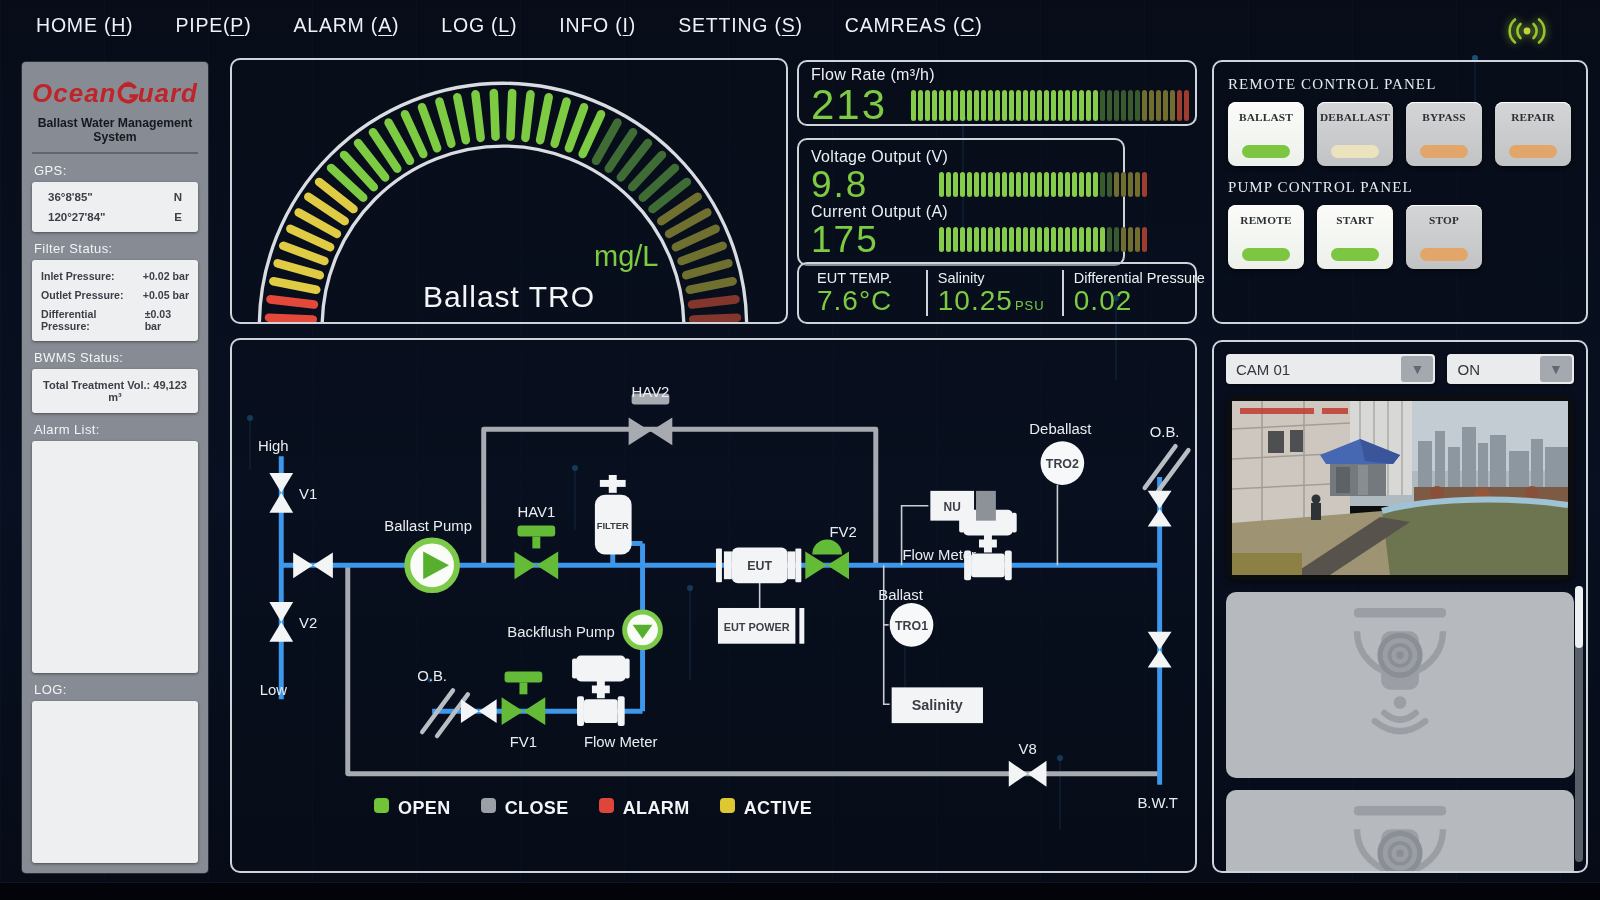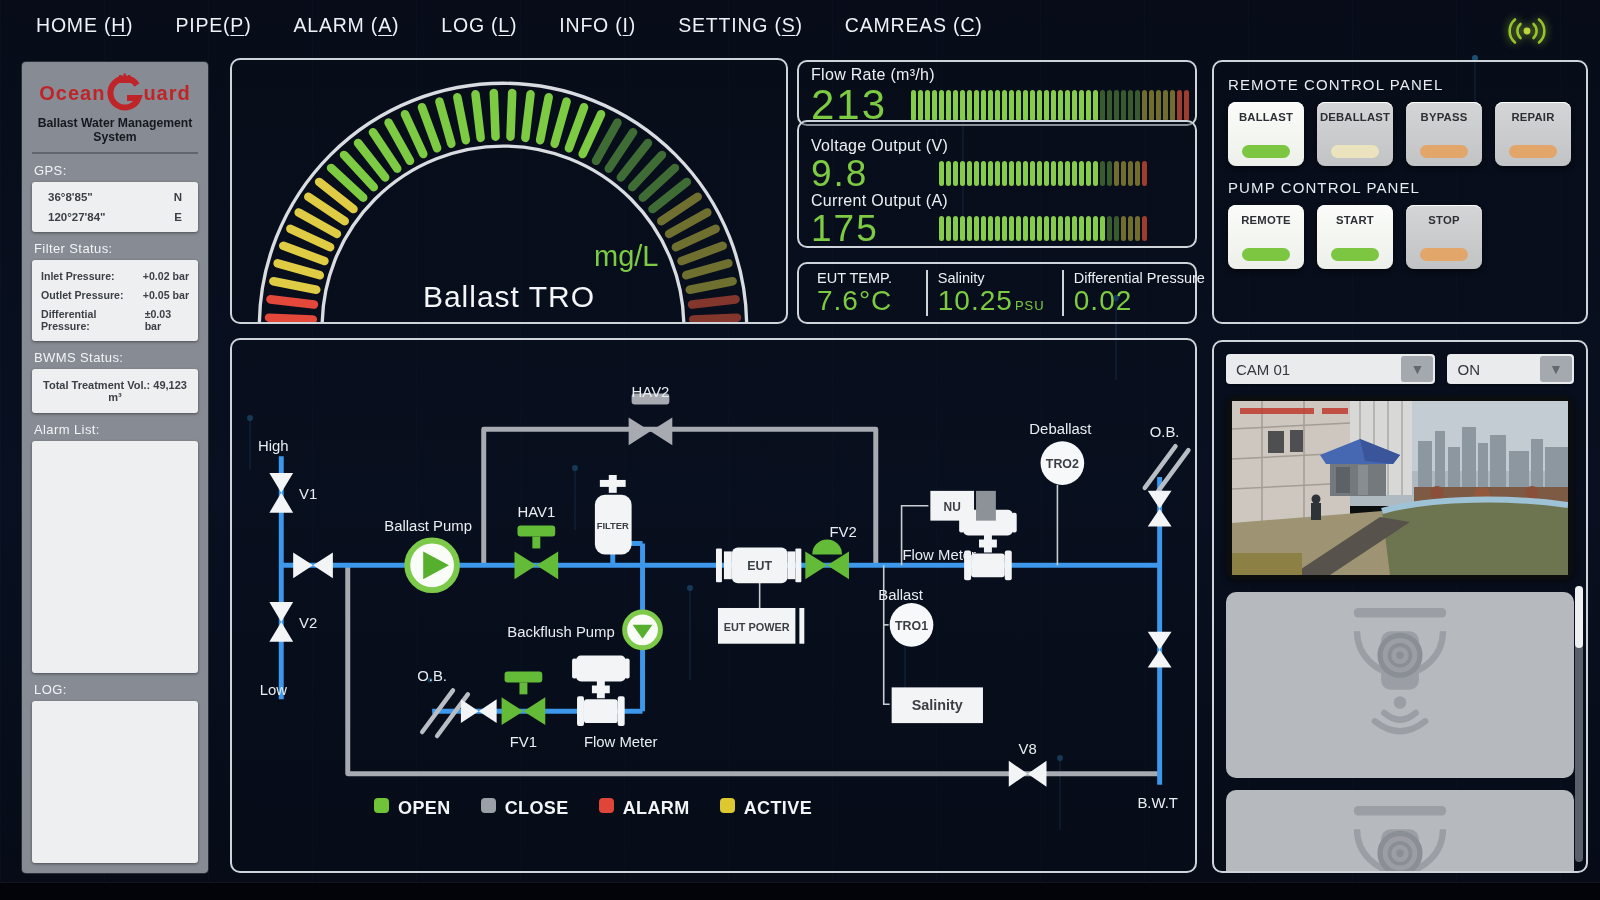--- a/index.html
+++ b/index.html
@@ -14,59 +14,59 @@
   
   .topnav{position:absolute;left:36px;top:14px;display:flex;gap:42px;z-index:5;}
   .nav-item{color:#eef1f5;font-size:19.5px;letter-spacing:.8px;font-weight:500;cursor:pointer;white-space:nowrap;}
   .nav-key{text-decoration:underline;text-underline-offset:3px;}
   .signal{position:absolute;right:52px;top:16px;z-index:5;filter:drop-shadow(0 0 4px rgba(160,200,50,.8));}
   
   .sidebar{position:absolute;left:22px;top:62px;width:186px;height:811px;background:#878c94;
            border-radius:4px;padding:10px;box-sizing:border-box;display:flex;flex-direction:column;z-index:2;
            box-shadow:0 0 0 1px #2a2e35;}
   .logo-row{display:flex;align-items:center;justify-content:center;color:#bf2428;font-weight:700;}
-  .logo-word{font-size:20px;letter-spacing:1px;}
+  .logo-word{font-size:26px;letter-spacing:1px;font-style:italic;}
   .logo-g{margin:0 -2px;}
   .logo-sub{font-size:12.2px;color:#15181d;font-weight:700;margin-top:2px;text-align:center;}
   .side-divider{height:2px;background:#61666d;margin:8px 0 0;}
   .side-label{color:#f2f4f6;font-size:13px;margin:9px 2px 4px;letter-spacing:.4px;}
   .side-box{background:#edeff1;border-radius:3px;box-shadow:0 1px 3px rgba(0,0,0,.45);}
   .gps-box{padding:5px 8px;}
   .gps-row{display:flex;justify-content:space-between;font-size:11.5px;color:#3b3f46;font-weight:700;padding:4px 8px;}
   .filter-box{padding:6px 8px;}
   .f-row{display:flex;justify-content:space-between;font-size:10.6px;color:#3b3f46;font-weight:700;padding:3.5px 1px;}
   .bwms-box{padding:10px 4px;font-size:11px;color:#3b3f46;font-weight:700;text-align:center;}
   .alarm-box{height:232px;}
   .log-box{flex:1;min-height:110px;}
   
   .gauge-panel{left:230px;top:58px;width:558px;height:266px;overflow:hidden;}
   #gauge-svg{position:absolute;left:14px;top:8px;width:514px;}
   .gauge-value{position:absolute;left:150px;top:92px;font-size:95px;color:#7ccb43;letter-spacing:5px;font-weight:500;line-height:1;}
   .gauge-unit{position:absolute;left:362px;top:180px;font-size:29px;color:#7ccb43;}
   .gauge-label{position:absolute;width:100%;text-align:center;top:220px;font-size:30px;color:#f3f5f7;letter-spacing:1px;}
   
   .flow-panel{left:797px;top:60px;width:400px;height:66px;padding:4px 12px;}
-  .vc-panel{left:797px;top:120px;width:400px;height:128px;padding:15px 12px;}
+  .vc-panel{left:797px;top:138px;width:328px;height:128px;padding:8px 12px;}
   .meter-title{font-size:16px;color:#edf0f3;letter-spacing:.3px;}
   .meter-row{display:flex;align-items:center;}
   .meter-value{color:#7ccb43;font-size:42px;font-weight:500;line-height:1;min-width:100px;letter-spacing:2px;}
   .vc-panel .meter-value{min-width:128px;font-size:37px;}
   .meter-bar{display:flex;gap:2px;align-items:center;}
   .seg{width:5px;height:31px;border-radius:2.5px;flex:none;}
   .vc-panel .seg{height:25px;}
   
   .metrics{left:797px;top:262px;width:400px;height:62px;display:flex;padding:6px 8px;}
   .metric-col{padding:0 10px;}
   .metric-col.c0{flex:0 0 26%;} .metric-col.c1{flex:0 0 30%;} .metric-col.c2{flex:1;}
   .metric-col.c1,.metric-col.c2{border-left:2px solid #cfd4da;}
   .metric-label{font-size:14.5px;color:#edf0f3;white-space:nowrap;}
   .metric-value{font-size:28px;color:#7ccb43;letter-spacing:1px;line-height:1.1;white-space:nowrap;}
   .metric-sub{font-size:13px;margin-left:2px;}
   
-  .control-panel{left:1212px;top:60px;width:376px;height:264px;padding:12px 14px;box-sizing:border-box;}
+  .control-panel{left:1212px;top:60px;width:376px;height:264px;padding:12px 14px;box-sizing:border-box;font-family:Liberation Serif, serif;}
   .cp-title{color:#e8ecf0;font-size:15px;letter-spacing:1.1px;margin:2px 0 9px;}
   .cp-row{display:flex;gap:13px;margin-bottom:13px;}
   .ctrl-btn{width:76px;height:64px;border-radius:8px;background:linear-gradient(#d4d5d6,#c1c3c5);
      box-shadow:0 2px 5px rgba(0,0,0,.55),inset 0 1px 0 #fff;display:flex;flex-direction:column;
      align-items:center;justify-content:space-between;padding:9px 0 8px;box-sizing:border-box;cursor:pointer;}
   .ctrl-btn.on{background:linear-gradient(#fbfcf9,#edf0ea);}
   .btn-label{font-size:11.3px;font-weight:700;color:#2c3036;letter-spacing:.2px;}
   .btn-ind{width:48px;height:13px;border-radius:7px;}
   .status-rows{margin-top:12px;font-size:15.5px;color:#dfe3e8;letter-spacing:.4px;}
   .status-row{display:flex;margin-top:7px;}

